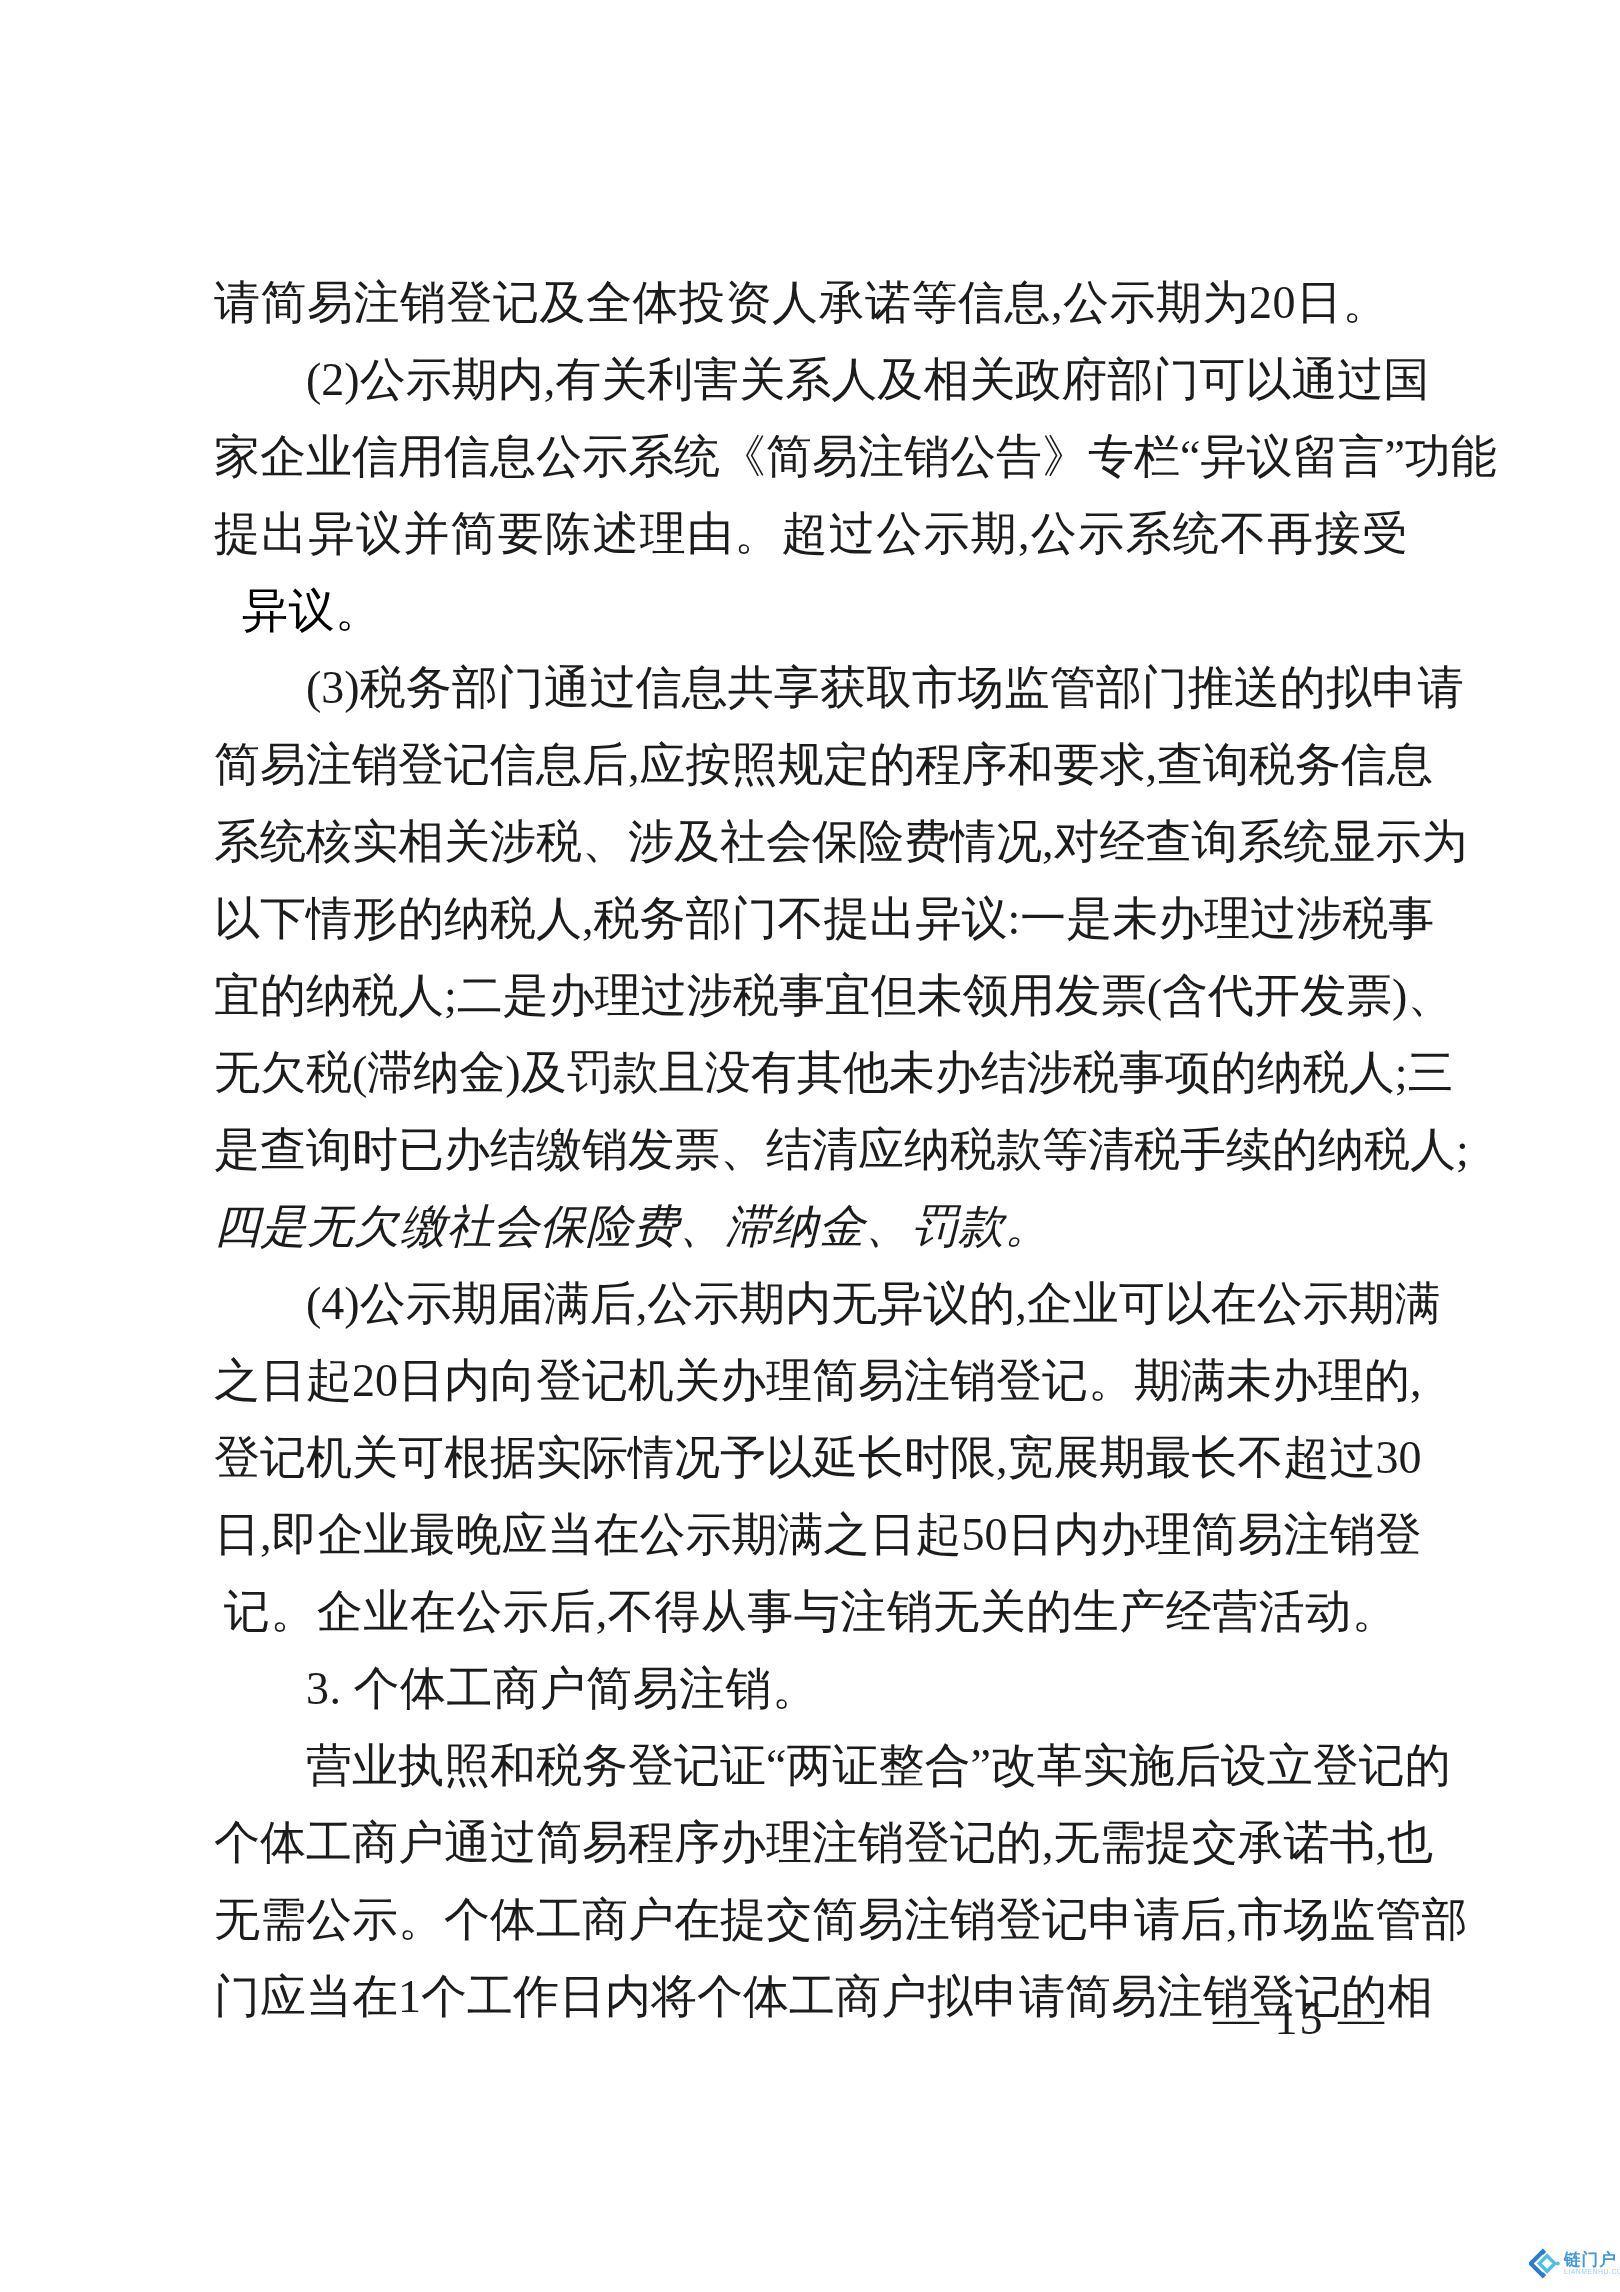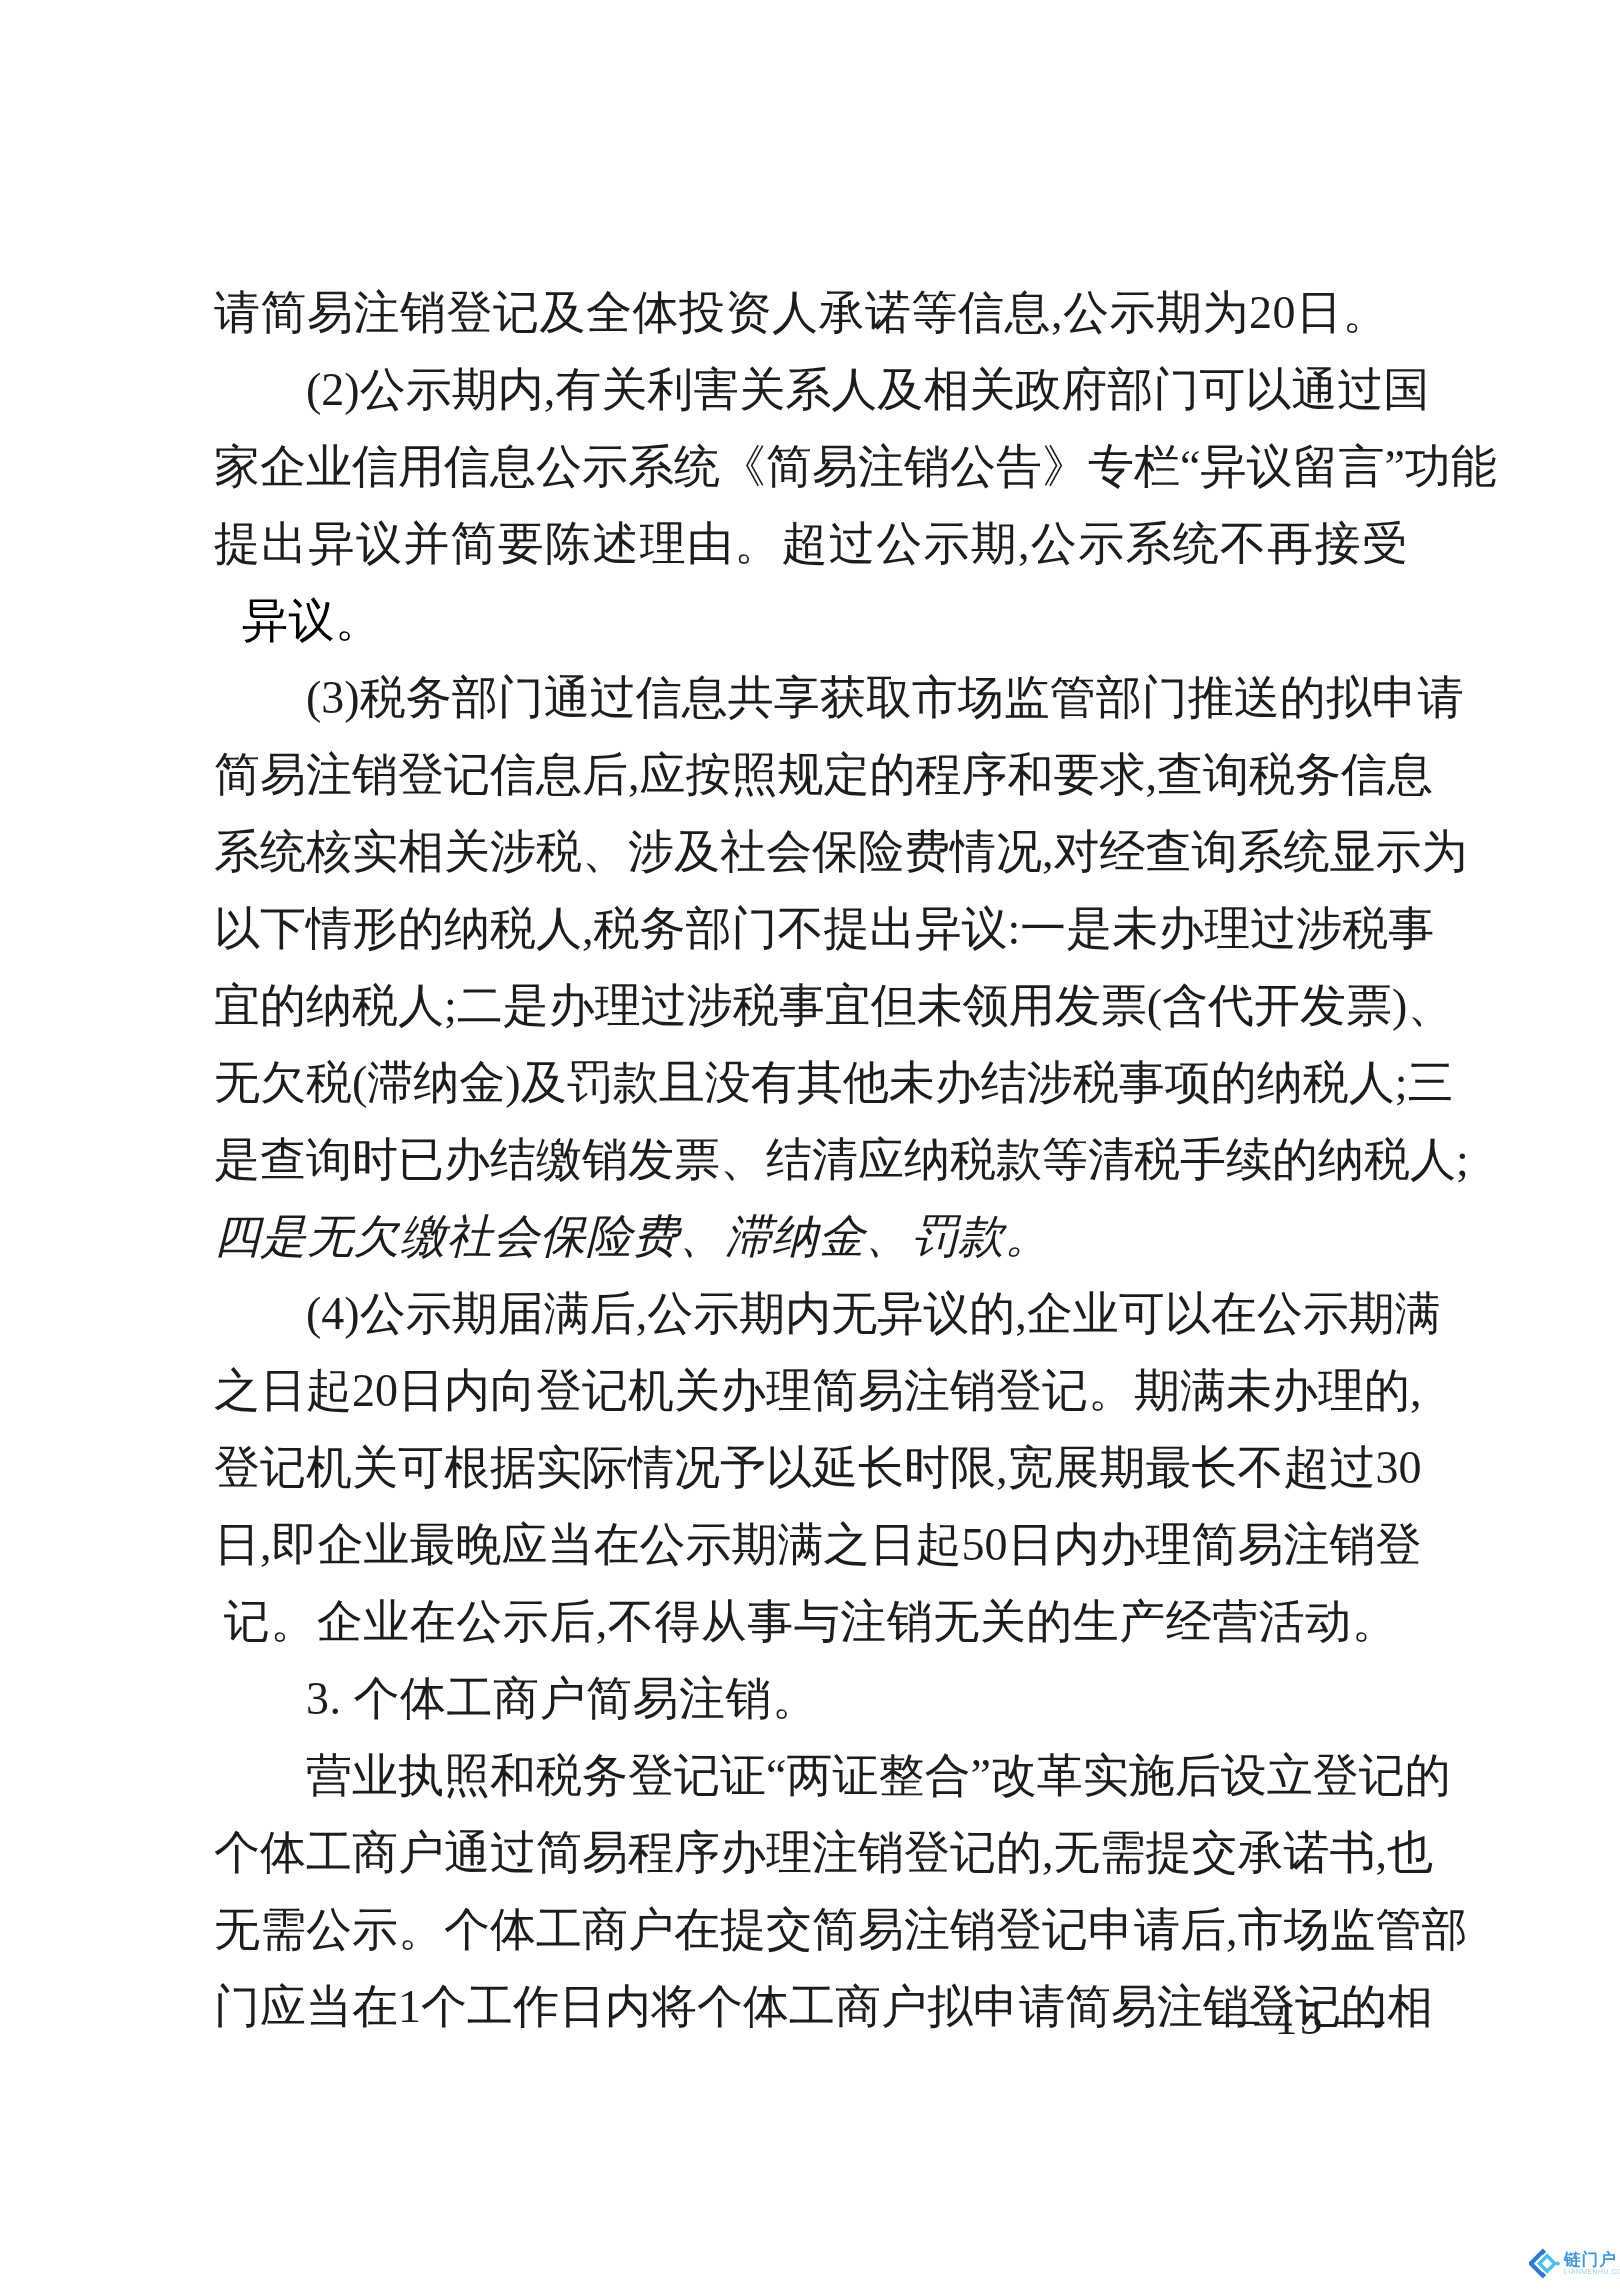--- a/index.html
+++ b/index.html
@@ -12,21 +12,21 @@
     width: 1620px;
     height: 2293px;
     margin: 0 auto;
     background: #ffffff;
     overflow: hidden;
     font-family: "Liberation Serif", "DejaVu Serif", serif;
   }
   .text-block {
     position: absolute;
     left: 214px;
-    top: 274px;
+    top: 264px;
     width: 1194px;
   }
   .line {
     height: 77px;
     line-height: 77px;
     font-size: 46px;
     color: #1c1c1c;
     white-space: nowrap;
     letter-spacing: 0.5px;
   }

